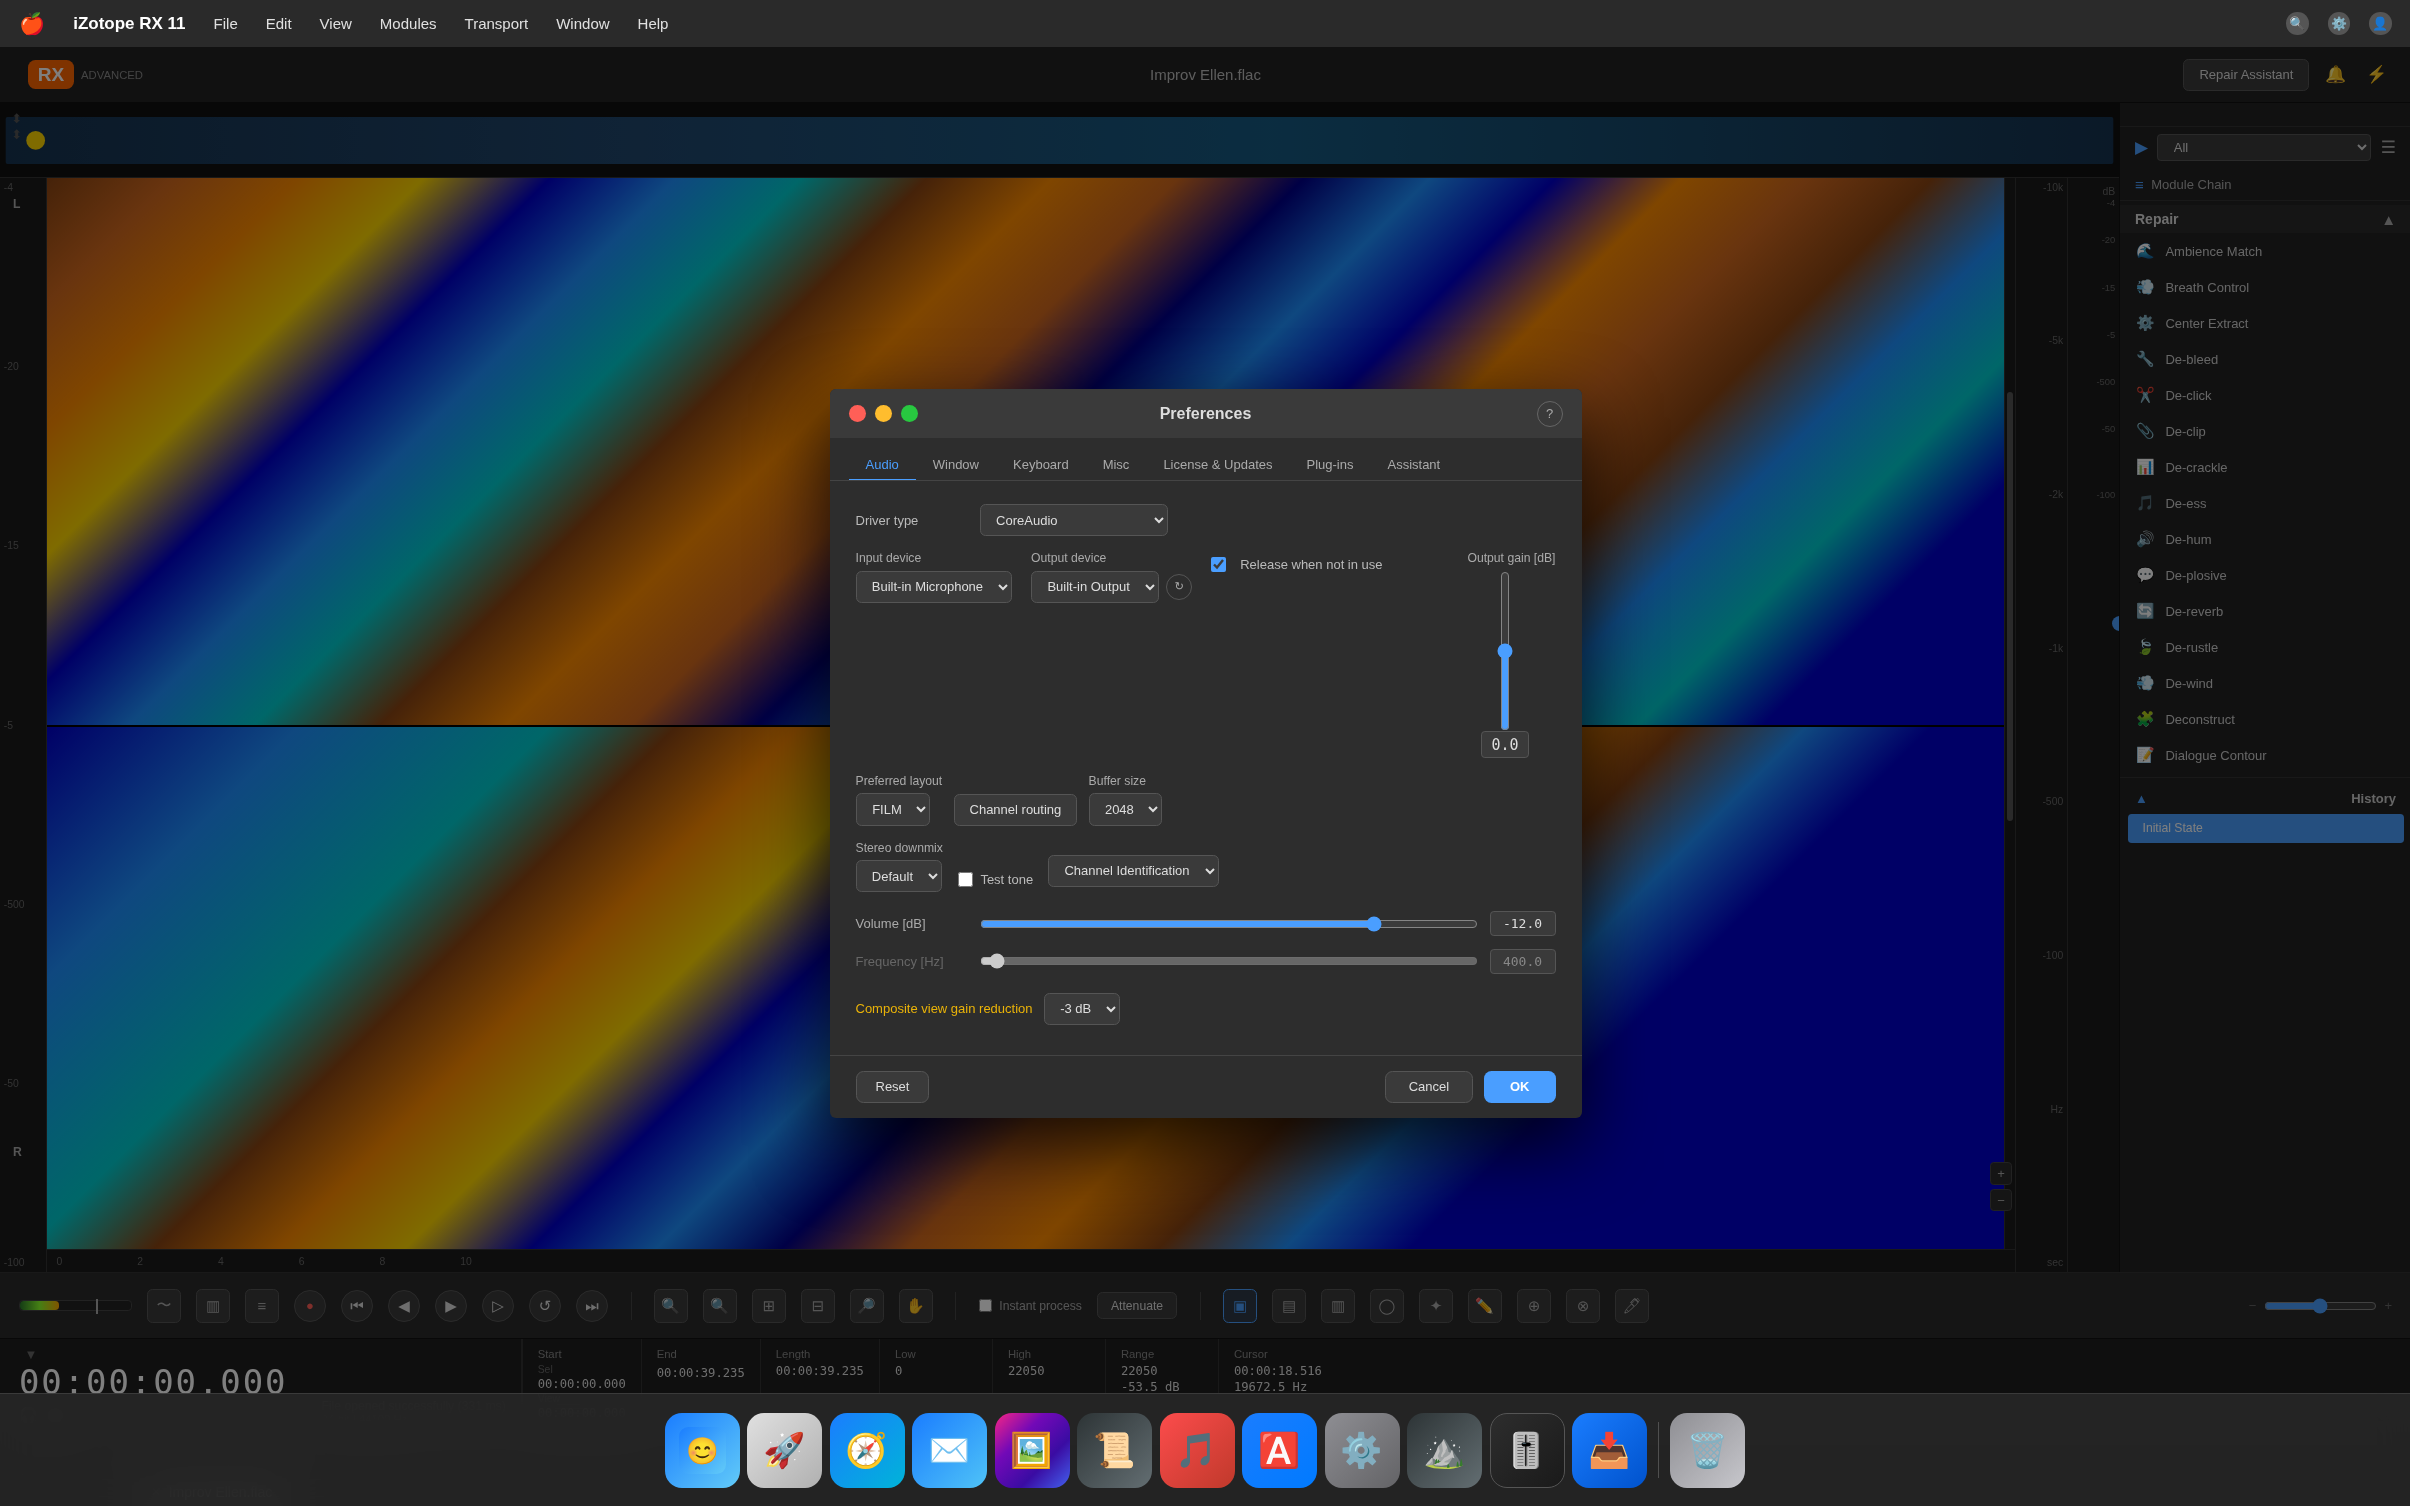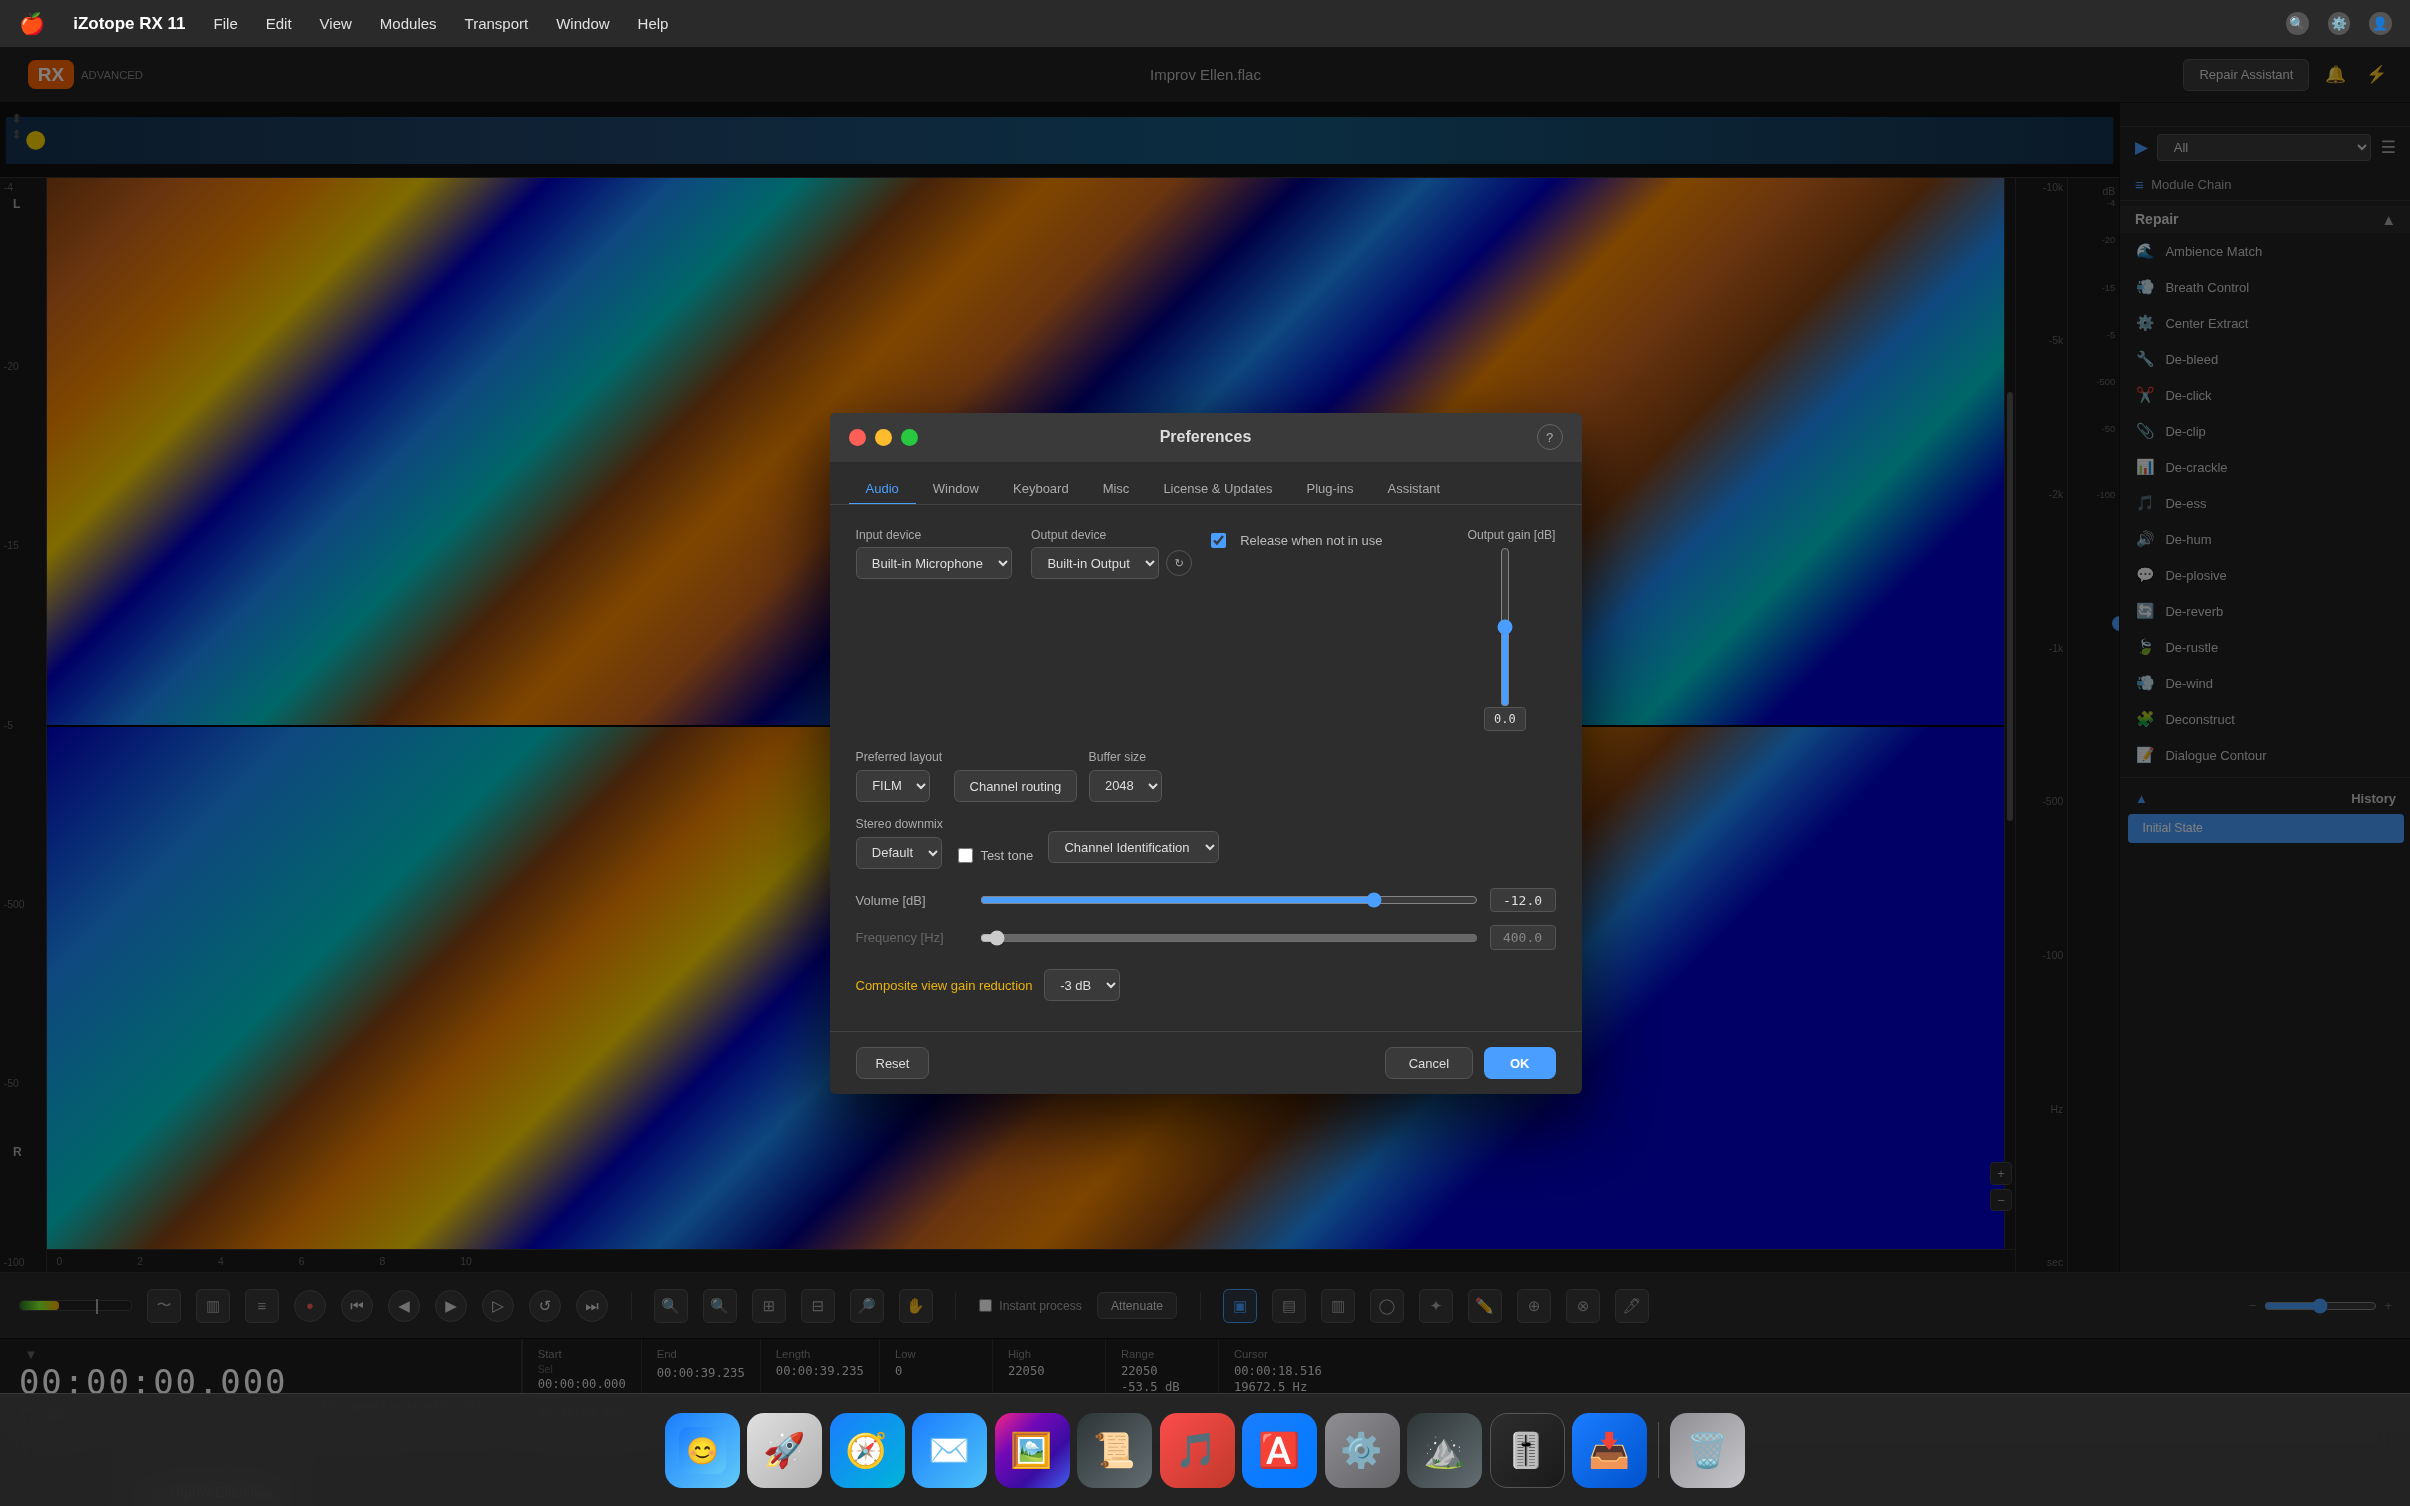--- a/index.html
+++ b/index.html
@@ -423,21 +423,21 @@
     .checkbox-label {
       color: #bbb;
       font-size: 13px;
     }
     .gain-value-box {
       background: #3a3a3a;
       border: 0.9px solid #555;
       border-radius: 3.8px;
       padding: 3.8px 9.4px;
       color: #ddd;
-      font-size: 12px;
+      font-size: 15px;
       font-family: monospace;
       text-align: center;
     }
     .h-slider {
       flex: 1;
       min-width: 169px;
       accent-color: #4a9eff;
     }
     .value-box {
       background: #3a3a3a;
@@ -972,20 +972,26 @@
       <div class="modal-tab">Window</div>
       <div class="modal-tab">Keyboard</div>
       <div class="modal-tab">Misc</div>
       <div class="modal-tab">License &amp; Updates</div>
       <div class="modal-tab">Plug-ins</div>
       <div class="modal-tab">Assistant</div>
     </div>
 
     <div class="modal-body" style="position:relative;">
 
+      <div class="pref-row-inline">
+        <span class="form-label">Driver type</span>
+        <select class="form-select form-select-wide">
+          <option>CoreAudio</option>
+        </select>
+      </div>
 
       <div style="display:flex;gap:19px;margin-bottom:15px;align-items:flex-start;">
         <div>
           <div class="pref-field-label">Input device</div>
           <select class="form-select" style="margin-top:5.6px;">
             <option>Built-in Microphone</option>
           </select>
         </div>
         <div>
           <div class="pref-field-label">Output device</div>

